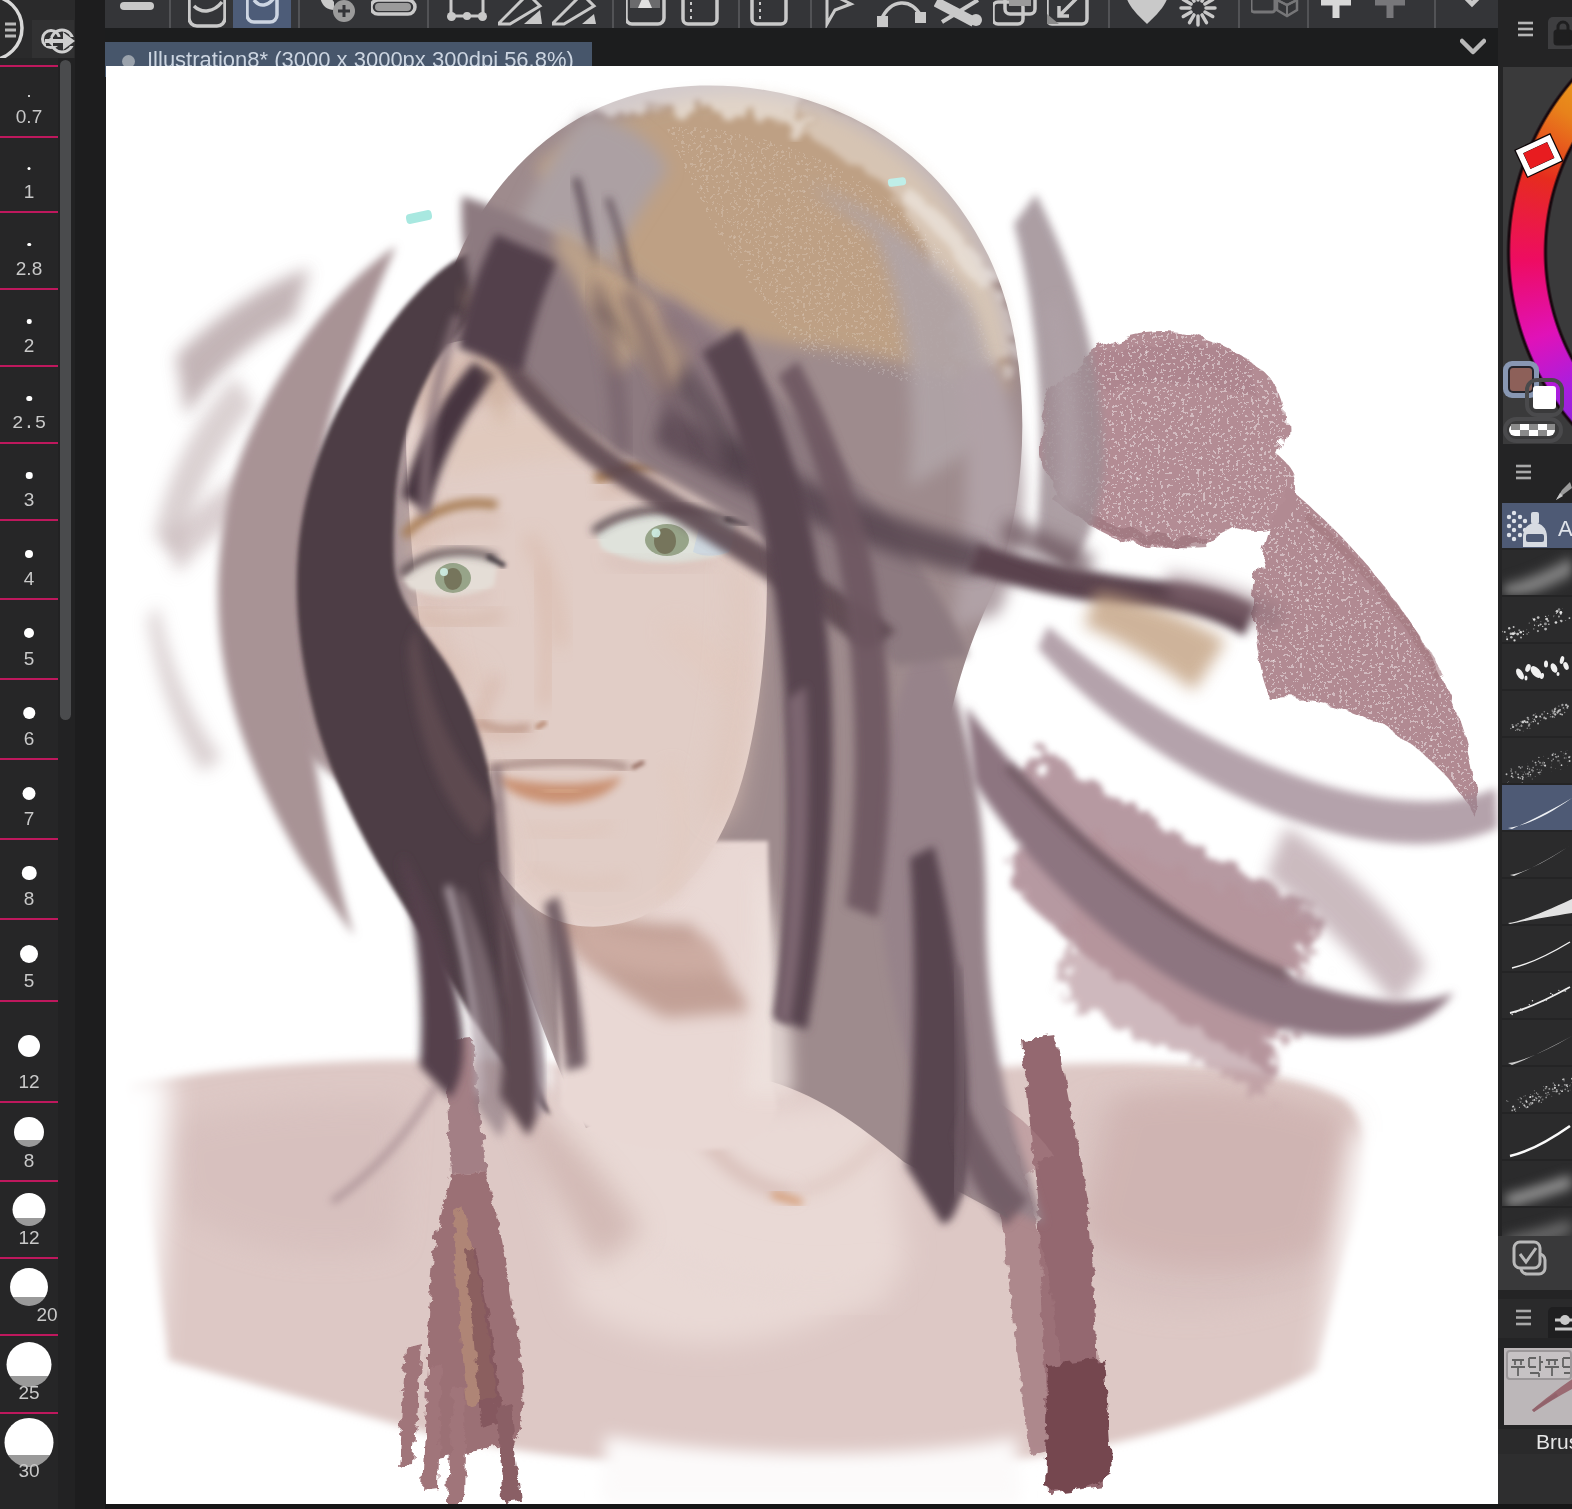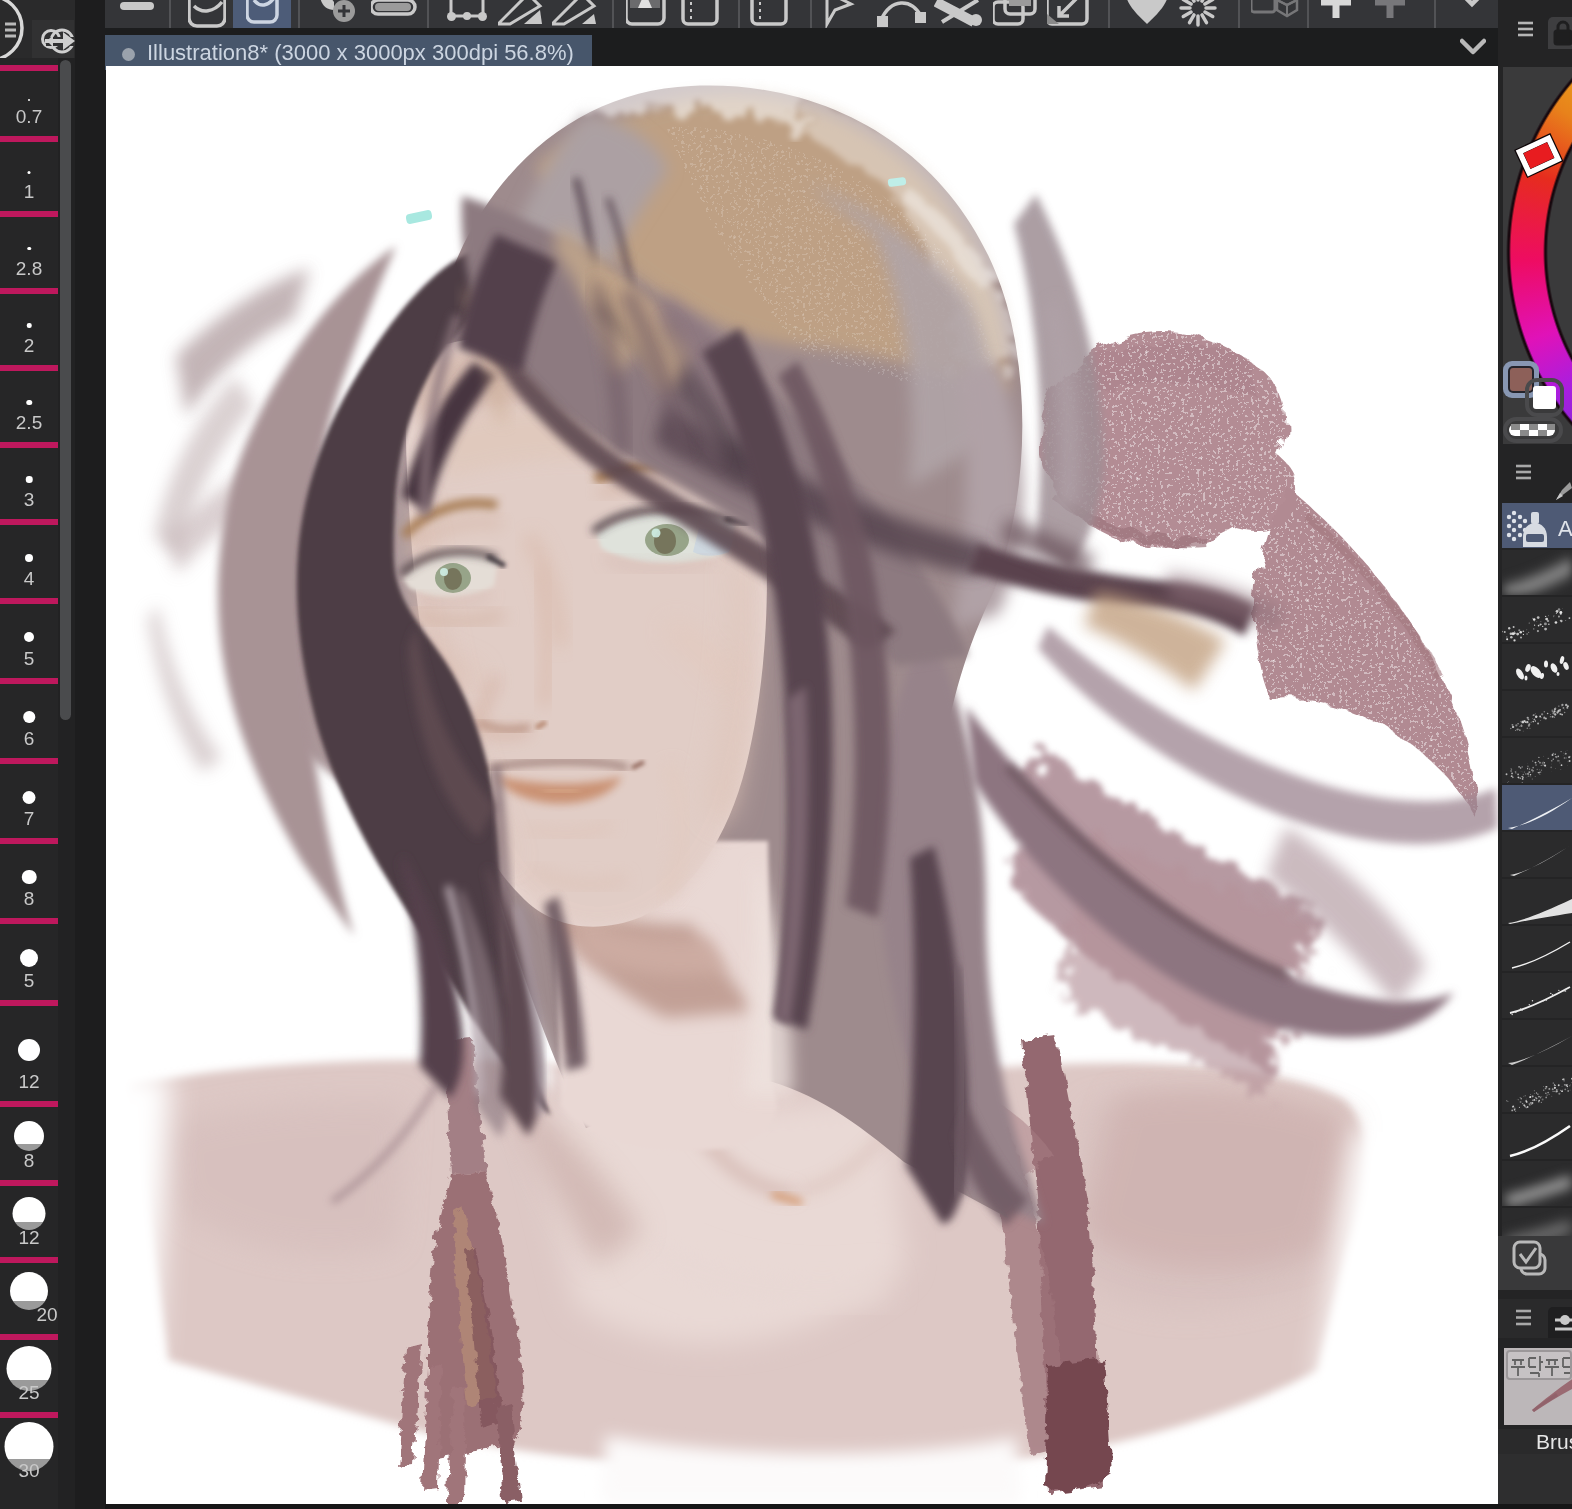--- a/index.html
+++ b/index.html
@@ -10,29 +10,29 @@
 
 #toolbar { left:105px; top:0; width:1393px; height:28px; background:#343538; }
 #toolbar .div { position:absolute; top:0; width:2px; height:28px; background:#525356; }
 #toolbar svg { position:absolute; top:0; }
 
 
 #corner { left:0; top:0; width:75px; height:58px; background:#2a2a2b; }
 
 
 #sidebar { left:0; top:58px; width:58px; height:1451px; background:#262627; }
-.brow { position:absolute; left:0; width:58px; border-top:6px solid #be185d; }
+.brow { position:absolute; left:0; width:58px; border-top:2px solid #be185d; }
 .brow .dot { position:absolute; left:50%; transform:translateX(-50%); border-radius:50%; }
 .brow .lbl { position:absolute; width:58px; text-align:center; color:#c9c9c9; font-size:19px; }
 #scrollgap { left:58px; top:58px; width:17px; height:1451px; background:#222223; }
 #scrollthumb { left:60px; top:60px; width:11px; height:660px; background:#4a4b4d; border-radius:6px; }
 
 
 #tabrow { left:105px; top:28px; width:1393px; height:38px; background:#1c1d1e; }
-#tab { position:absolute; left:0; top:7px; width:487px; height:35px; background:#47566b; color:#ccd5e1; font-size:22px; line-height:35px; }
+#tab { position:absolute; left:0; top:14px; width:487px; height:35px; background:#47566b; color:#ccd5e1; font-size:22px; line-height:35px; }
 #tab .bullet { display:inline-block; width:13px; height:13px; border-radius:50%; background:#9aa2ac; margin:0 12px 0 17px; vertical-align:-1px; }
 
 
 #canvas { left:106px; top:66px; width:1392px; height:1438px; background:#ffffff; overflow:hidden; }
 #bottomstrip { left:105px; top:1504px; width:1393px; height:5px; background:#161617; }
 
 
 #rightpanel { left:1498px; top:0; width:74px; height:1509px; background:#242425; }
 .rp { position:absolute; }
 </style>
@@ -186,21 +186,21 @@
         <div class="lbl" style="bottom: 8px;">1</div>
       </div>
       <div class="brow" style="top: 153px; height: 77px;">
         <div class="dot" style="width: 3.5px; height: 3.5px; top: 29.75px; background: rgb(255, 255, 255);"></div>
         <div class="lbl" style="bottom: 8px;">2.8</div>
       </div>
       <div class="brow" style="top: 230px; height: 77px;">
         <div class="dot" style="width: 4.5px; height: 4.5px; top: 29.25px; background: rgb(255, 255, 255);"></div>
         <div class="lbl" style="bottom: 8px;">2</div>
       </div>
-      <div class="brow" style="top: 307px; height: 77px;">
+      <div class="brow" style="top: 307px; height: 77px; font-family: Liberation Mono, monospace;">
         <div class="dot" style="width: 5.5px; height: 5.5px; top: 28.75px; background: rgb(255, 255, 255);"></div>
         <div class="lbl" style="bottom: 8px;">2.5</div>
       </div>
       <div class="brow" style="top: 384px; height: 77px;">
         <div class="dot" style="width: 6.5px; height: 6.5px; top: 28.25px; background: rgb(255, 255, 255);"></div>
         <div class="lbl" style="bottom: 8px;">3</div>
       </div>
       <div class="brow" style="top: 461px; height: 79px;">
         <div class="dot" style="width: 8px; height: 8px; top: 28.5px; background: rgb(255, 255, 255);"></div>
         <div class="lbl" style="bottom: 8px;">4</div>

